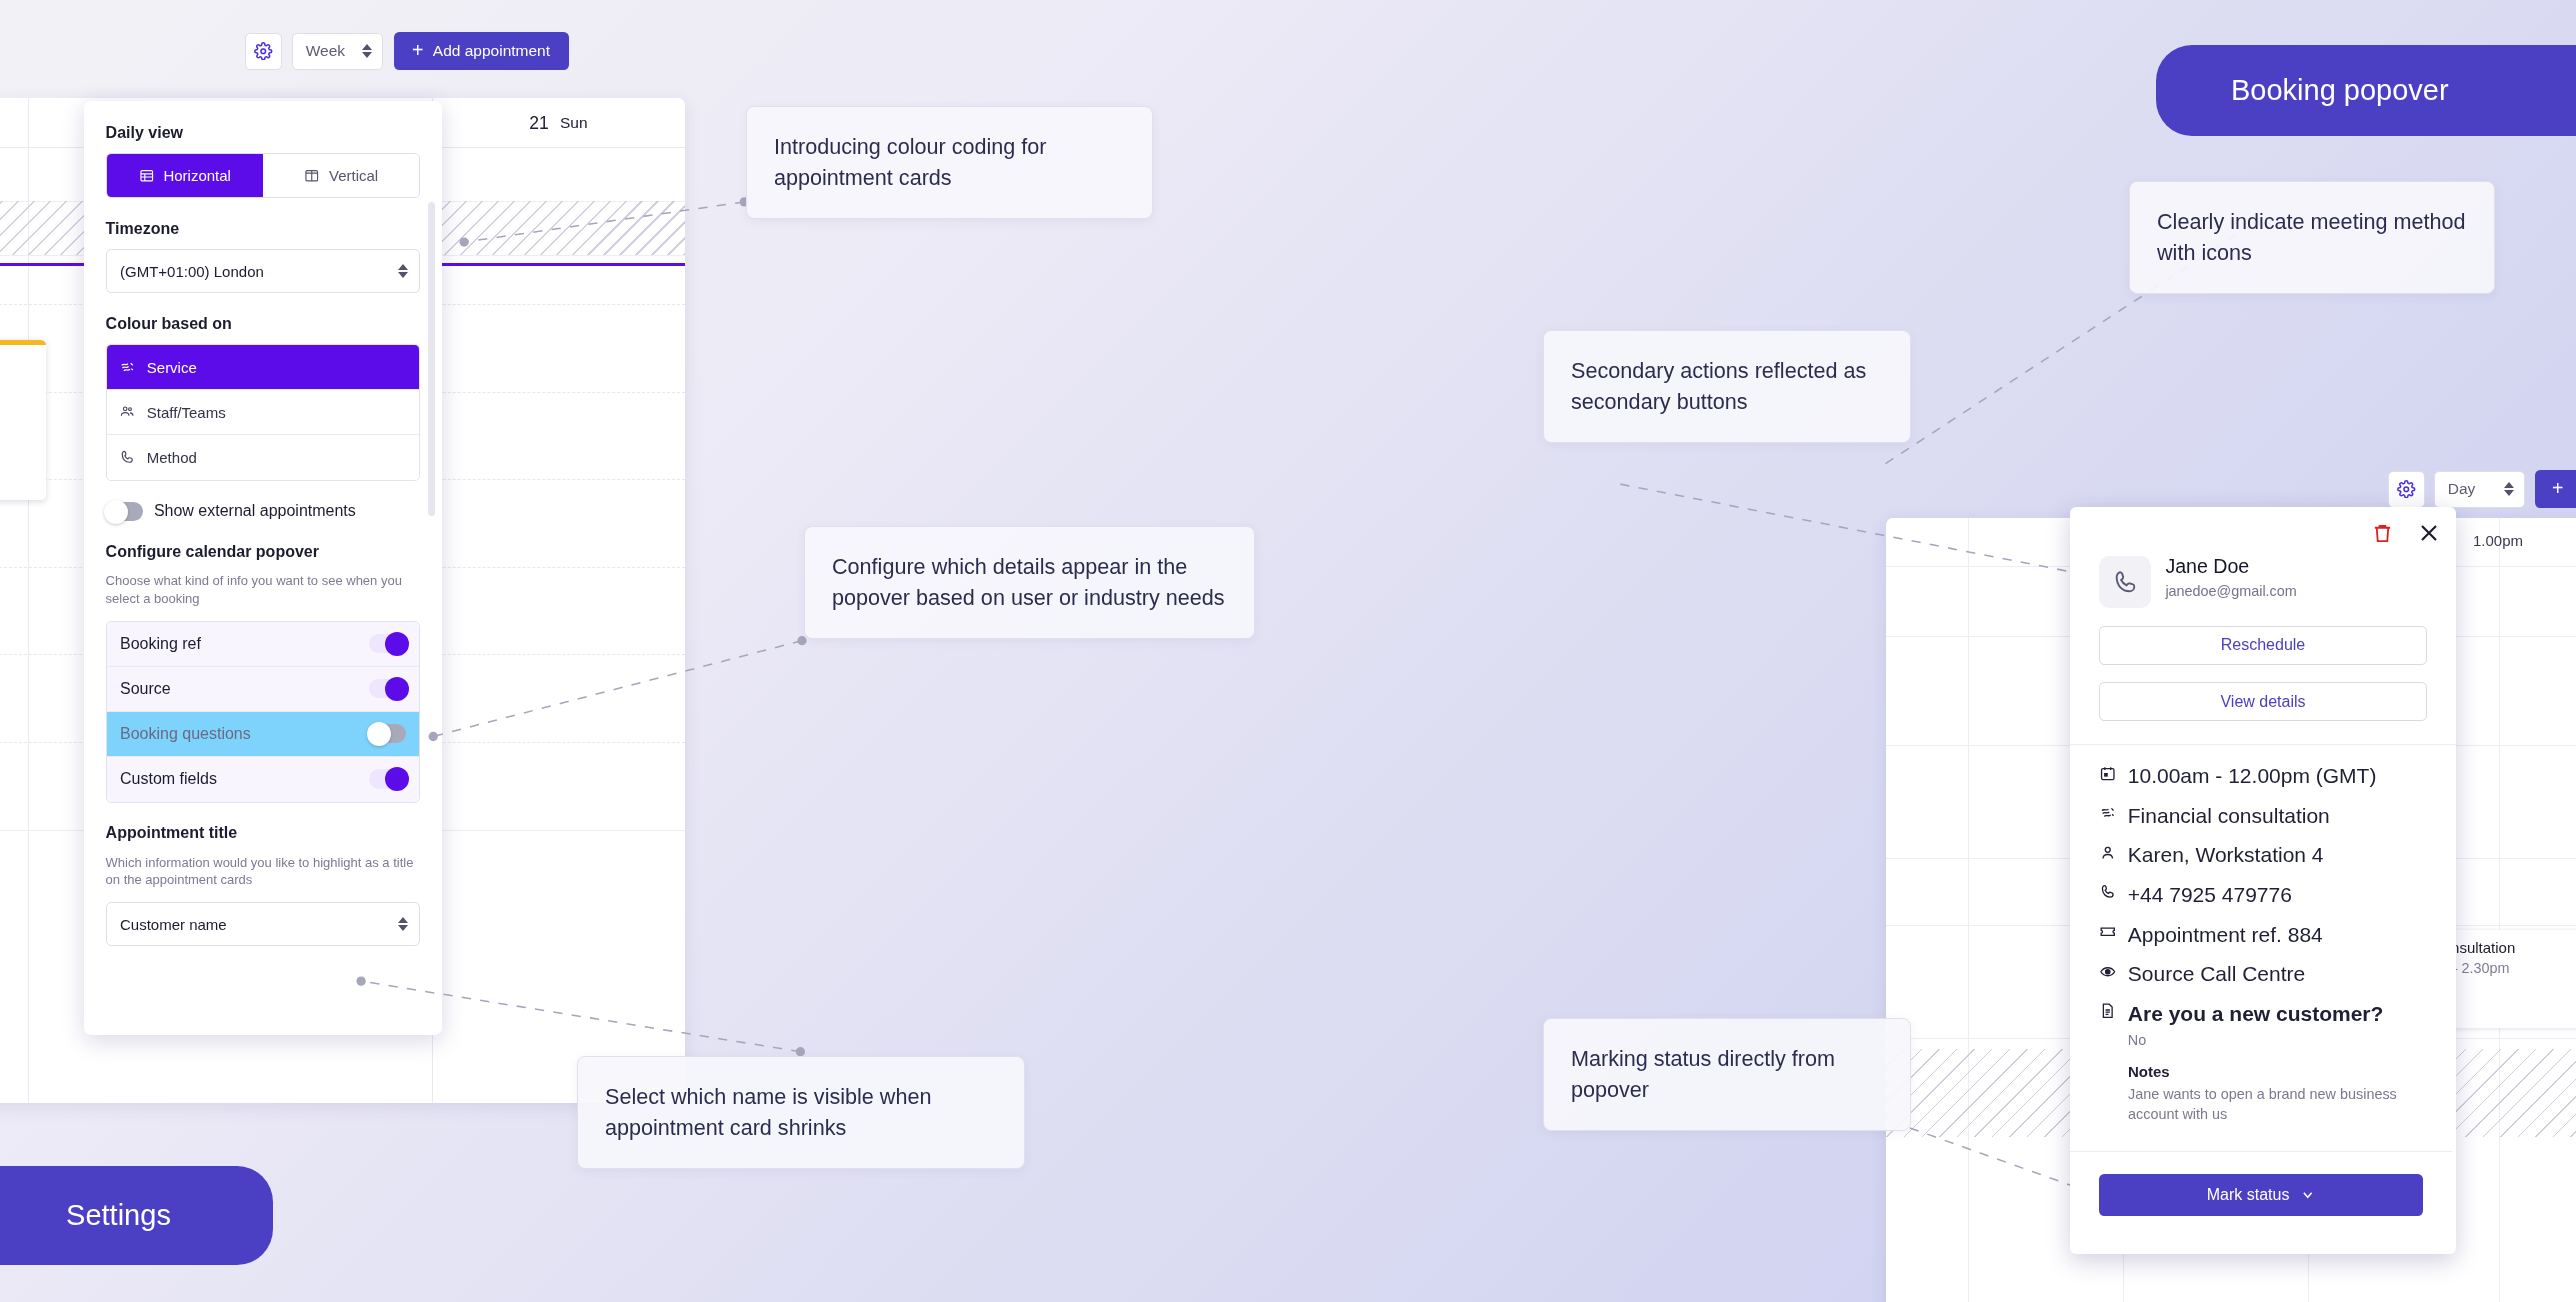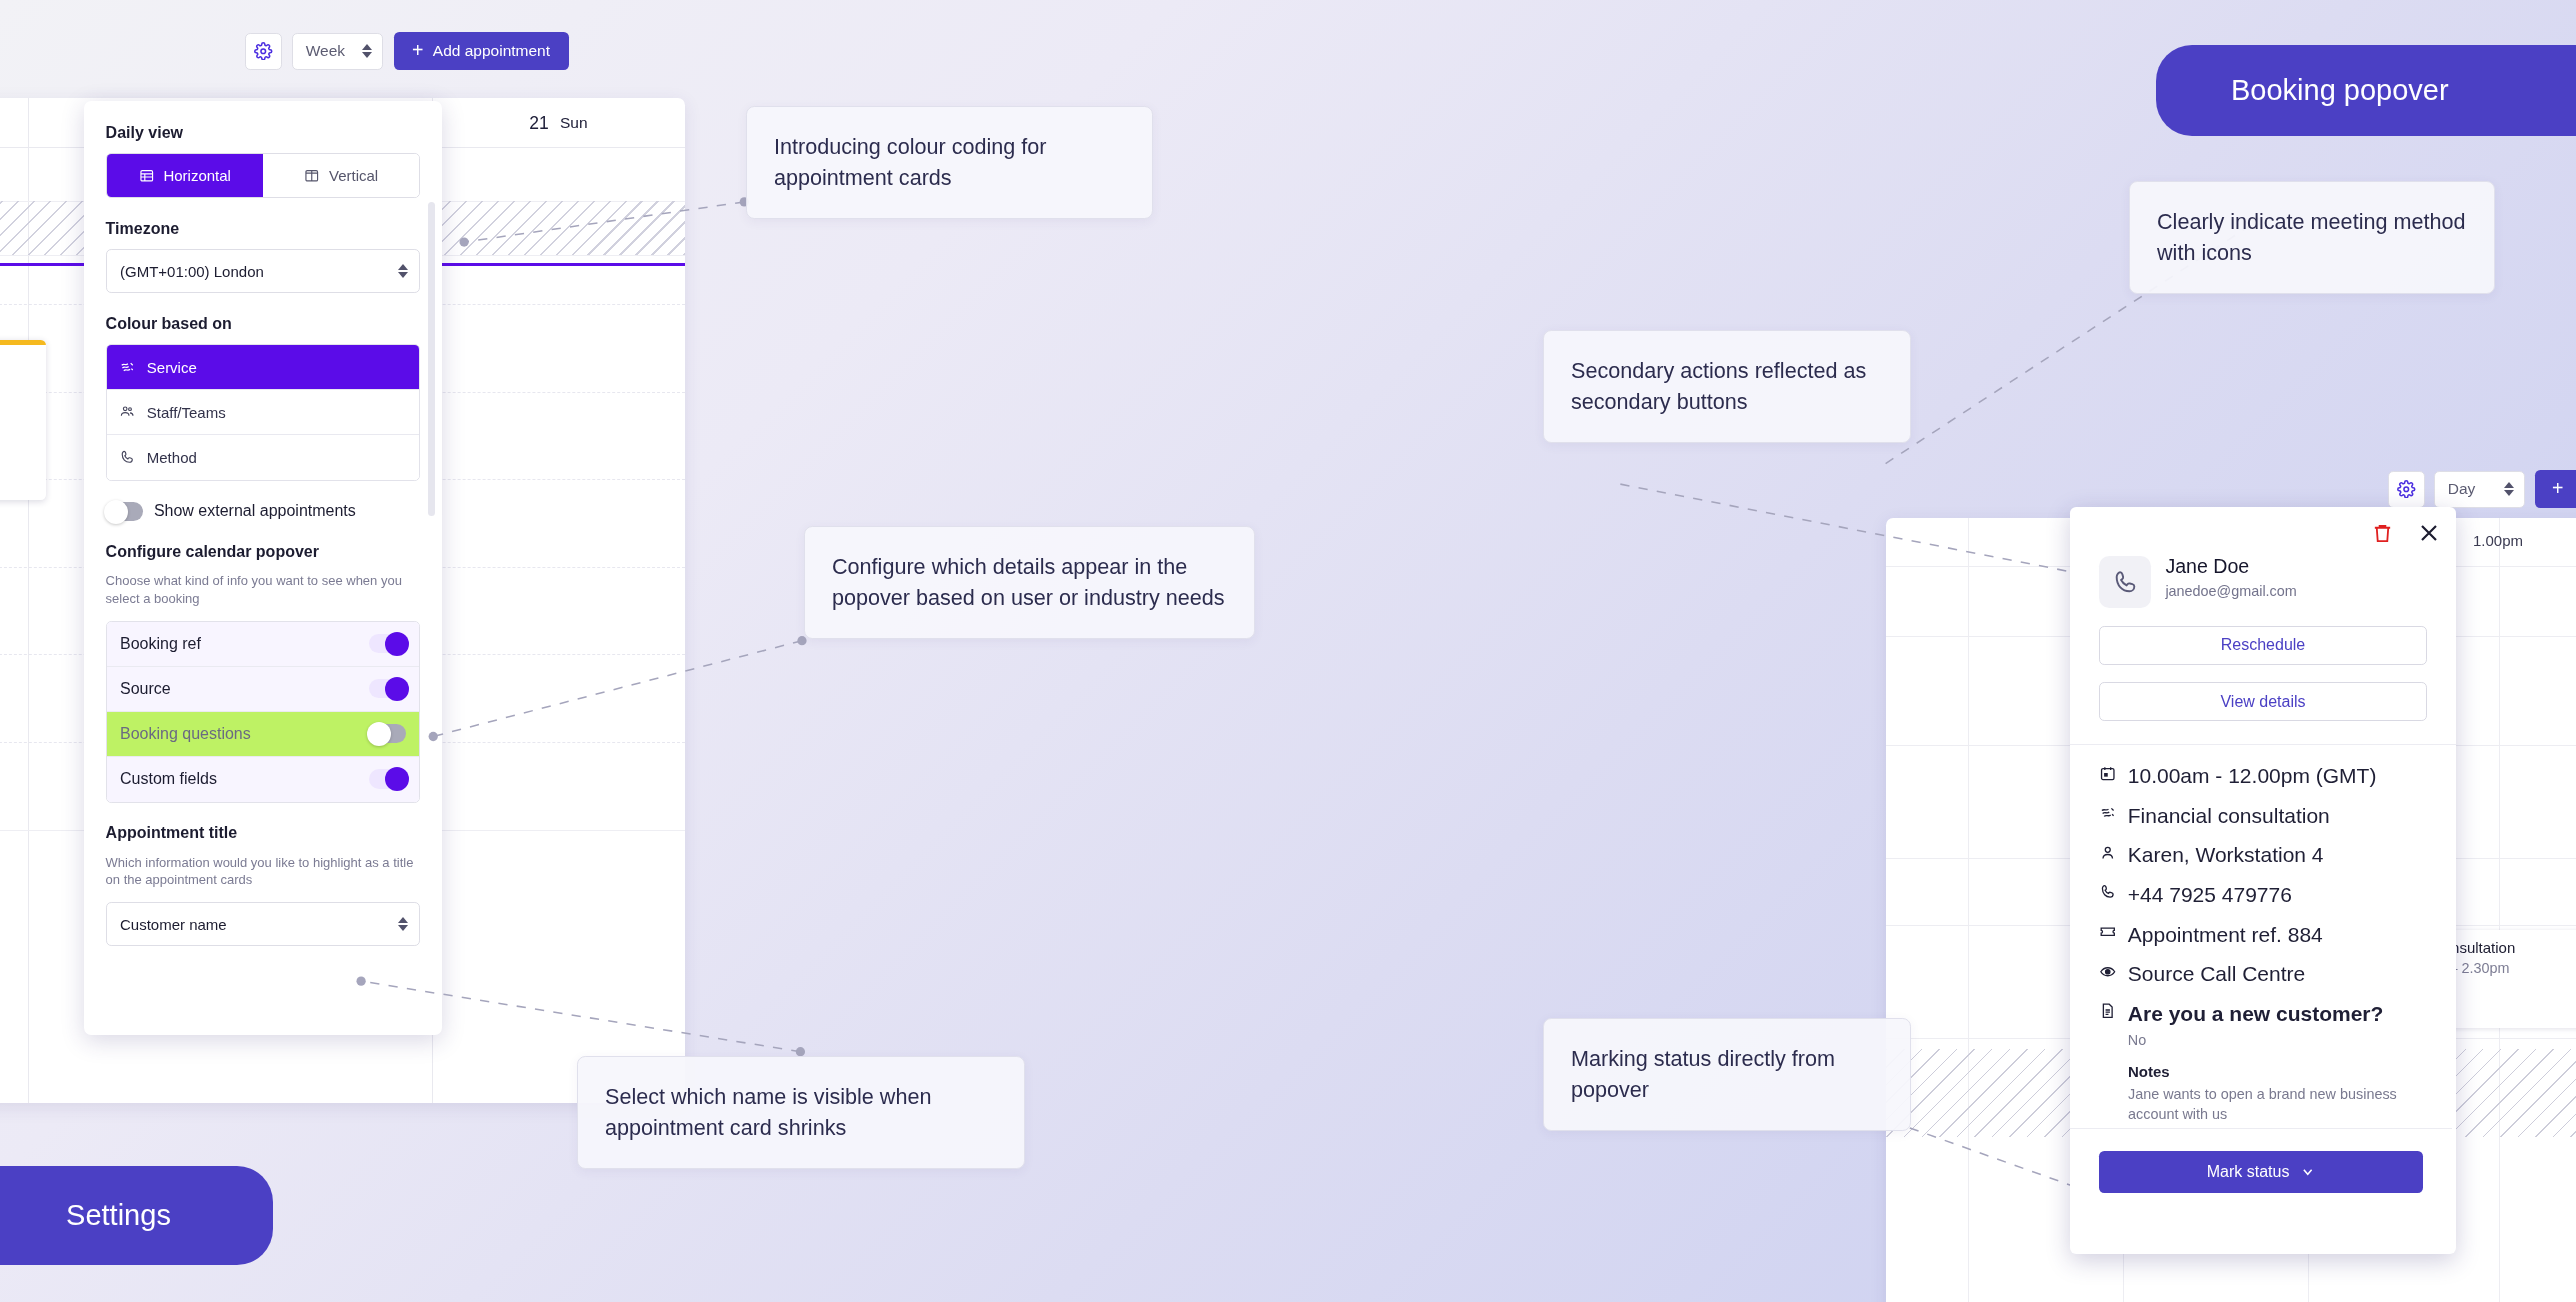--- a/index.html
+++ b/index.html
@@ -100,21 +100,21 @@
   .sw.off { background:#a9aab9; }
   .sw.on  { background:#eee6ff; }
   .sw i { position:absolute; top:-2.1px; width:24px; height:24px; border-radius:50%; box-shadow:0 1px 3.1px rgba(0,0,0,.22); }
   .sw.off i { left:-2.1px; background:#fff; }
   .sw.on  i { right:-3.1px; background:#5b0ce8; box-shadow:none; }
 
   .opt-list { border:0.5px solid #e2e2ea; border-radius:5.2px; overflow:hidden; }
   .opt-row { height:45px; display:flex; align-items:center; justify-content:space-between; padding:0 13.4px; border-bottom:0.5px solid #eaeaf1; }
   .opt-row:last-child{border-bottom:none;}
   .opt-row.on  { background:#f8f5ff; }
-  .opt-row.off { background:#bef264; }
+  .opt-row.off { background:#7dd3fc; }
   .opt-row .t { font-size:16px; color:#1c1c30; }
   .opt-row.off .t { color:#6a6a82; }
 
   
   .right-cal {
     position:absolute; left:1886px; top:518px; width:773px; height:814px;
     background:#fff; border-radius:7.2px; box-shadow:0 4.1px 16.5px rgba(60,50,120,.10);
     overflow:hidden; z-index:3;
   }
   .rc-head { position:absolute; left:0; right:0; top:0; height:49px; border-bottom:0.5px solid #ededf2; }
@@ -148,21 +148,21 @@
   }
   .pop-divider { margin-top:23px; height:0.5px; background:#ececf2; }
   .detail-list { padding:18.5px 29px 0 29px; }
   .d-row { display:flex; align-items:flex-start; gap:11.3px; margin-bottom:13.4px; }
   .d-ico { width:17.5px; height:17.5px; flex:none; margin-top:1.5px; }
   .d-txt { font-size:21px; color:#1f1f35; line-height:1.25; }
   .d-txt.b { font-weight:700; }
   .d-sub { font-size:14.4px; color:#79798f; margin-top:4.1px; line-height:1.3; }
   .notes-h { font-size:15px; font-weight:700; color:#1f1f35; margin:11.3px 0 5.2px 0; }
   .notes-b { font-size:14.4px; color:#79798f; line-height:1.35; }
-  .pop-foot { position:absolute; left:0; right:4px; bottom:0; height:126px; border-top:0.5px solid #ececf2; }
+  .pop-foot { position:absolute; left:0; right:4px; bottom:0; height:103px; border-top:0.5px solid #ececf2; }
   .mark-btn {
     position:absolute; left:29px; right:29px; top:21.6px; height:42px; border:none; border-radius:5.2px;
     background:#4b40c4; color:#fff; font-size:16px; display:flex; align-items:center;
     justify-content:center; gap:10.3px; font-family:"Liberation Sans", sans-serif;
   }
 
   
   .callout {
     position:absolute; background:rgba(246,246,252,.93); border:0.5px solid #e0e0ec;
     border-radius:8.2px; padding:25px 27px; z-index:15;

